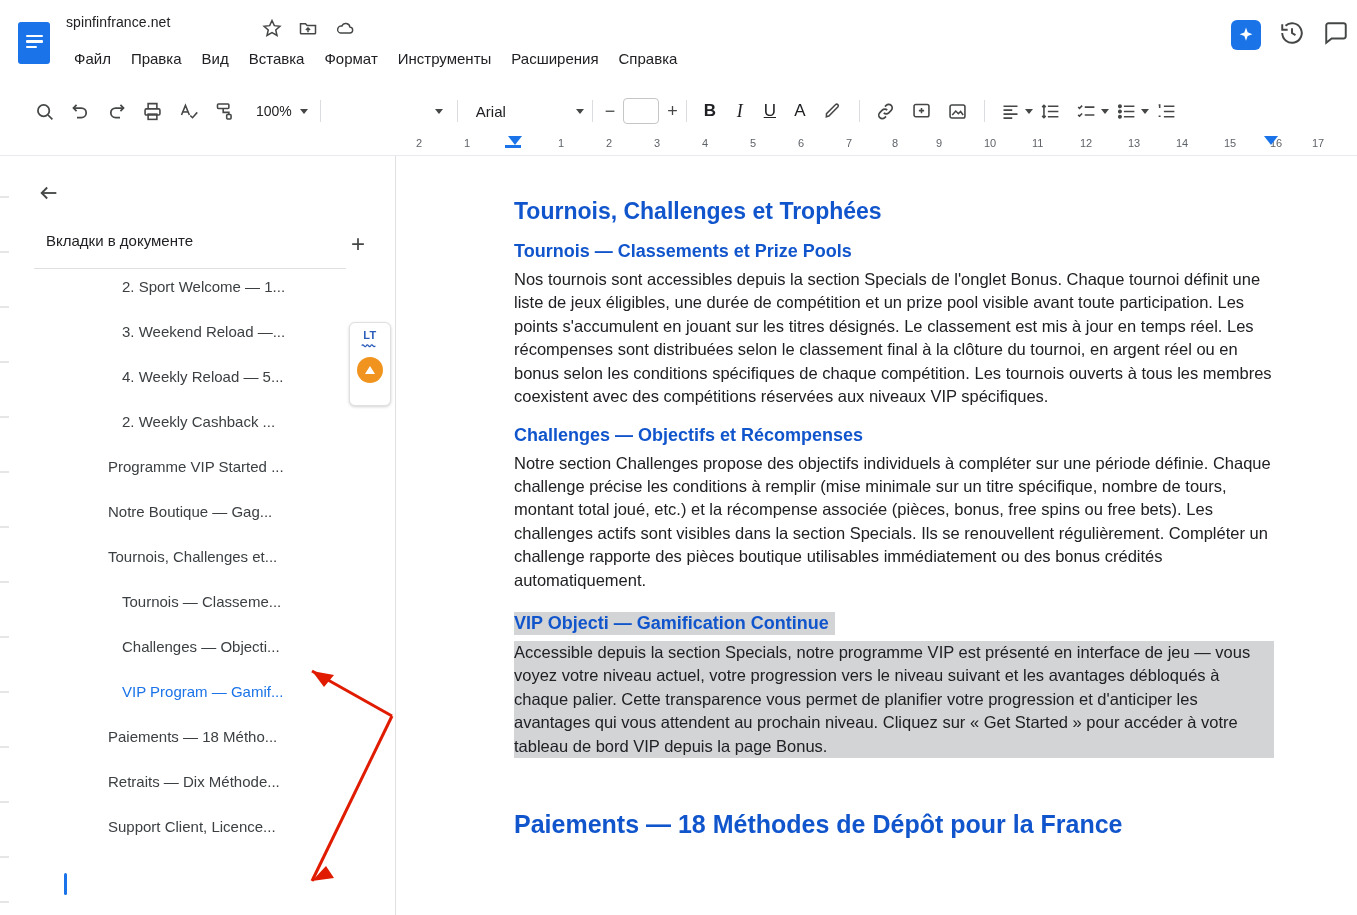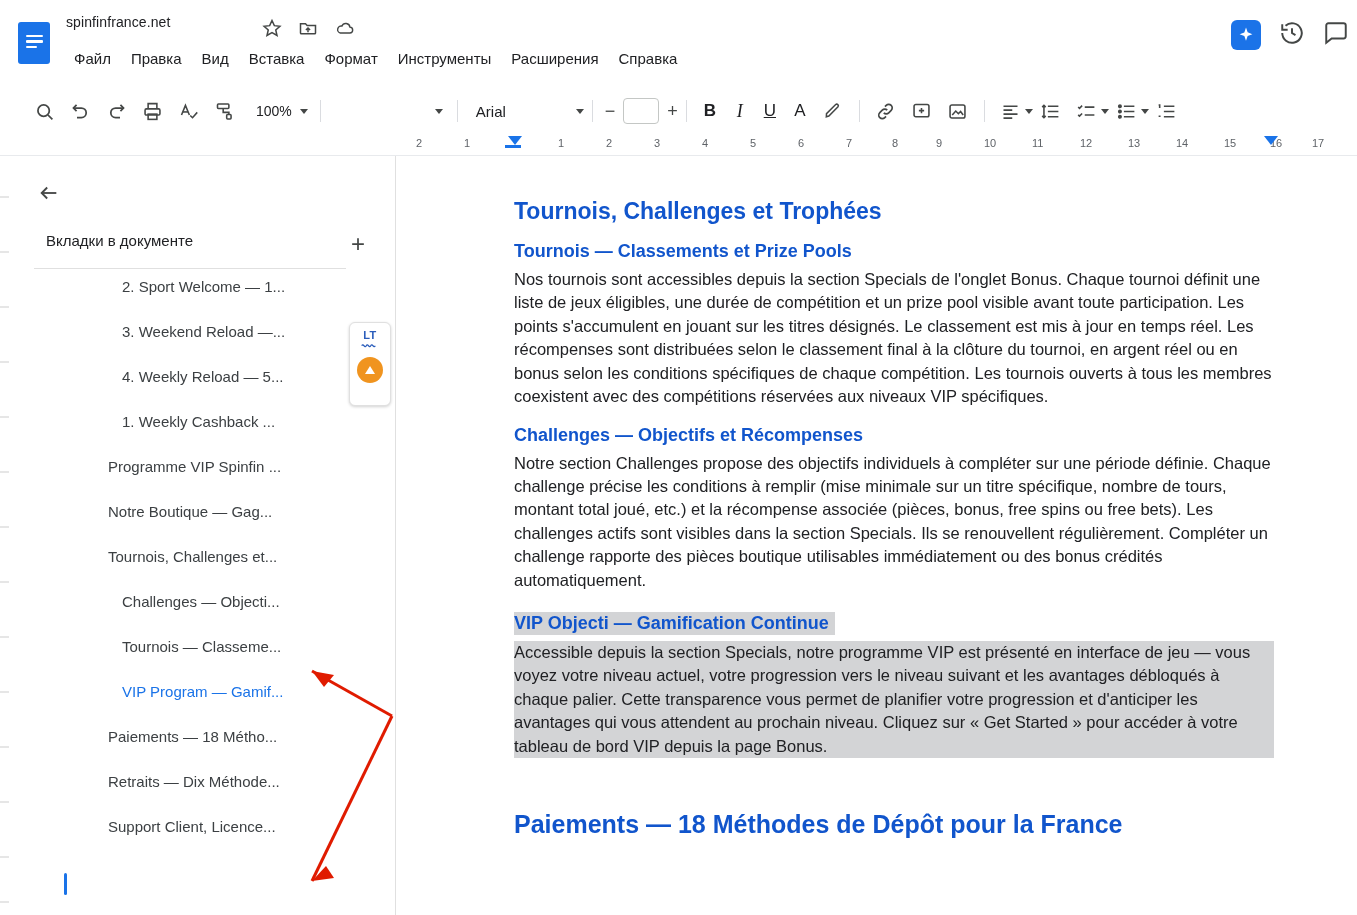--- a/index.html
+++ b/index.html
@@ -412,26 +412,26 @@
       <div class="outline-head">
         <span class="t">Вкладки в документе</span>
         <span class="plus">+</span>
       </div>
       <div class="outline-divider"></div>
 
       <div class="outline-list">
         <div class="ol-item lvl2">2. Sport Welcome — 1...</div>
         <div class="ol-item lvl2">3. Weekend Reload —...</div>
         <div class="ol-item lvl2">4. Weekly Reload — 5...</div>
-        <div class="ol-item lvl2">1. Weekly Cashback ...</div>
-        <div class="ol-item lvl1">Programme VIP Spinfin ...</div>
+        <div class="ol-item lvl2">2. Weekly Cashback ...</div>
+        <div class="ol-item lvl1">Programme VIP Started ...</div>
         <div class="ol-item lvl1">Notre Boutique — Gag...</div>
         <div class="ol-item lvl1">Tournois, Challenges et...</div>
+        <div class="ol-item lvl2">Tournois — Classeme...</div>
         <div class="ol-item lvl2">Challenges — Objecti...</div>
-        <div class="ol-item lvl2">Tournois — Classeme...</div>
         <div class="ol-item lvl2 selected">VIP Program — Gamif...</div>
         <div class="ol-item lvl1">Paiements — 18 Métho...</div>
         <div class="ol-item lvl1">Retraits — Dix Méthode...</div>
         <div class="ol-item lvl1">Support Client, Licence...</div>
       </div>
       <div class="sel-bar" style="top:717px"></div>
     </div>
 
     <div class="lt-widget" style="top:166px">
       <div class="lt-logo">LT</div>

